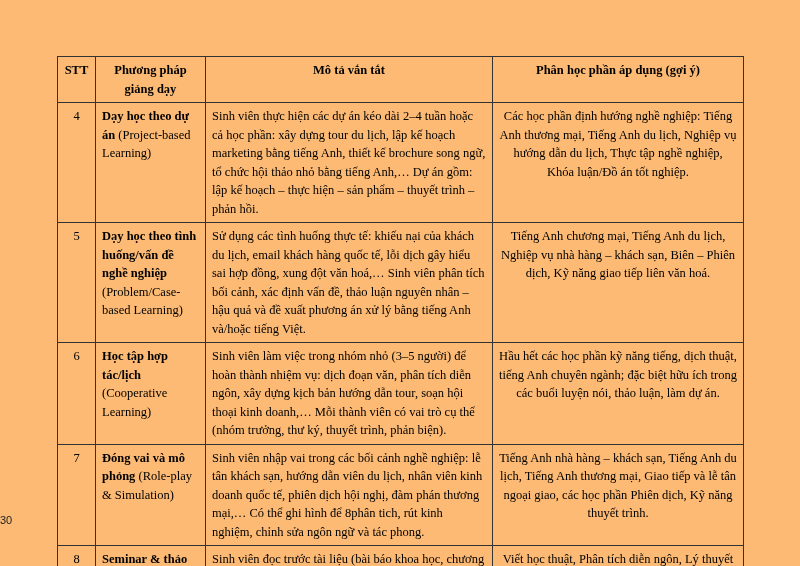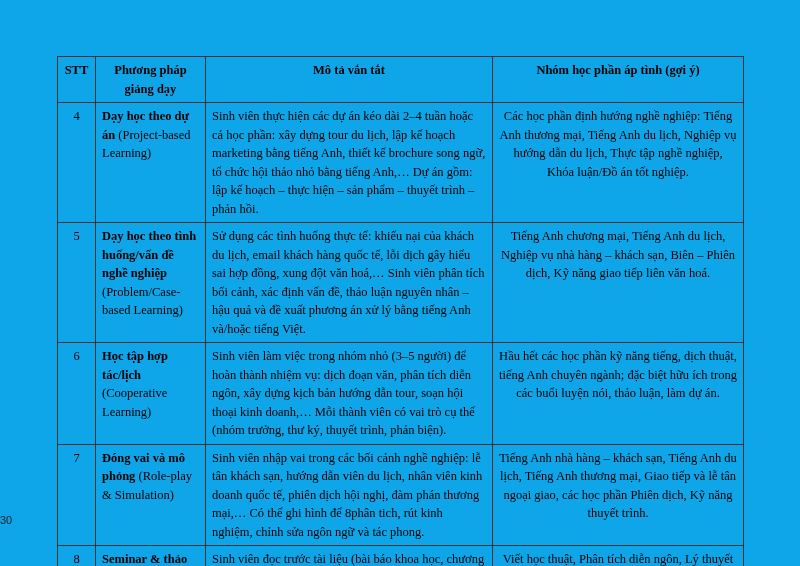--- a/index.html
+++ b/index.html
@@ -6,21 +6,21 @@
   html, body {
     width: 800px; height: 566px;
     background: #ffffff;
     font-family: "Liberation Serif", "DejaVu Serif", serif;
     color: #000;
     overflow: hidden;
   }
   .page {
     position: relative;
     width: 800px; height: 566px;
-    background: #0ea5e9;
+    background: #fdba74;
   }
   table.doc-table {
     position: absolute;
     left: 57px; top: 56px;
     width: 686px;
     border-collapse: collapse;
     table-layout: fixed;
     font-size: 12.5px;
     line-height: 1.48;
   }
@@ -68,21 +68,21 @@
       <col style="width:38px">
       <col style="width:110px">
       <col style="width:287px">
       <col style="width:251px">
     </colgroup>
     <thead>
       <tr>
         <th class="hdr">STT</th>
         <th class="hdr">Phương pháp giảng dạy</th>
         <th class="hdr">Mô tả vắn tắt</th>
-        <th class="hdr">Nhóm học phần áp tình (gợi ý)</th>
+        <th class="hdr">Phân học phần áp dụng (gợi ý)</th>
       </tr>
     </thead>
     <tbody>
       <tr class="r-tall">
         <td class="stt">4</td>
         <td class="method"><span class="m-bold">Dạy học theo dự án</span><span> (Project-based Learning)</span></td>
         <td class="desc">Sinh viên thực hiện các dự án kéo dài 2–4 tuần hoặc cả học phần: xây dựng tour du lịch, lập kế hoạch marketing bằng tiếng Anh, thiết kế brochure song ngữ, tổ chức hội thảo nhỏ bằng tiếng Anh,… Dự án gồm: lập kế hoạch – thực hiện – sản phẩm – thuyết trình – phản hồi.</td>
         <td class="groups">Các học phần định hướng nghề nghiệp: Tiếng Anh thương mại, Tiếng Anh du lịch, Nghiệp vụ hướng dẫn du lịch, Thực tập nghề nghiệp, Khóa luận/Đồ án tốt nghiệp.</td>
       </tr>
       <tr class="r-tall">

